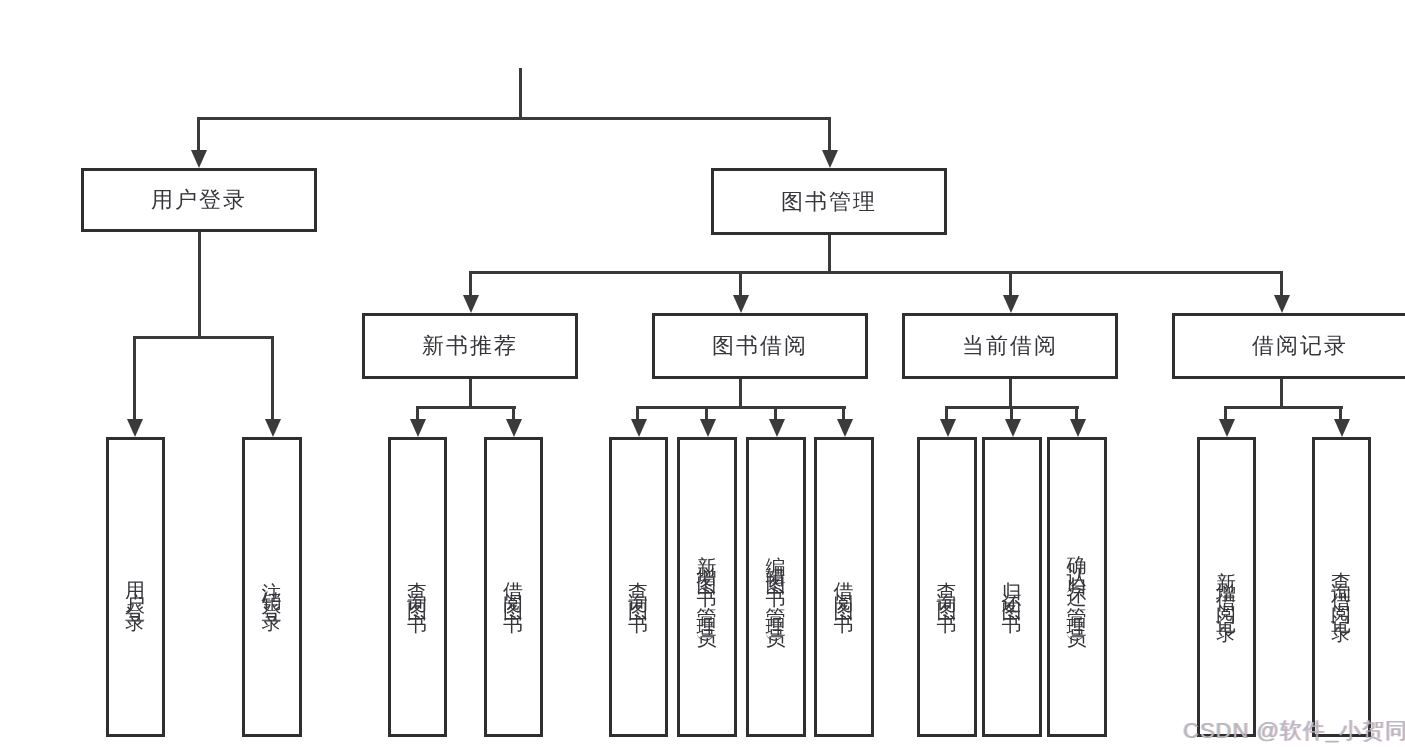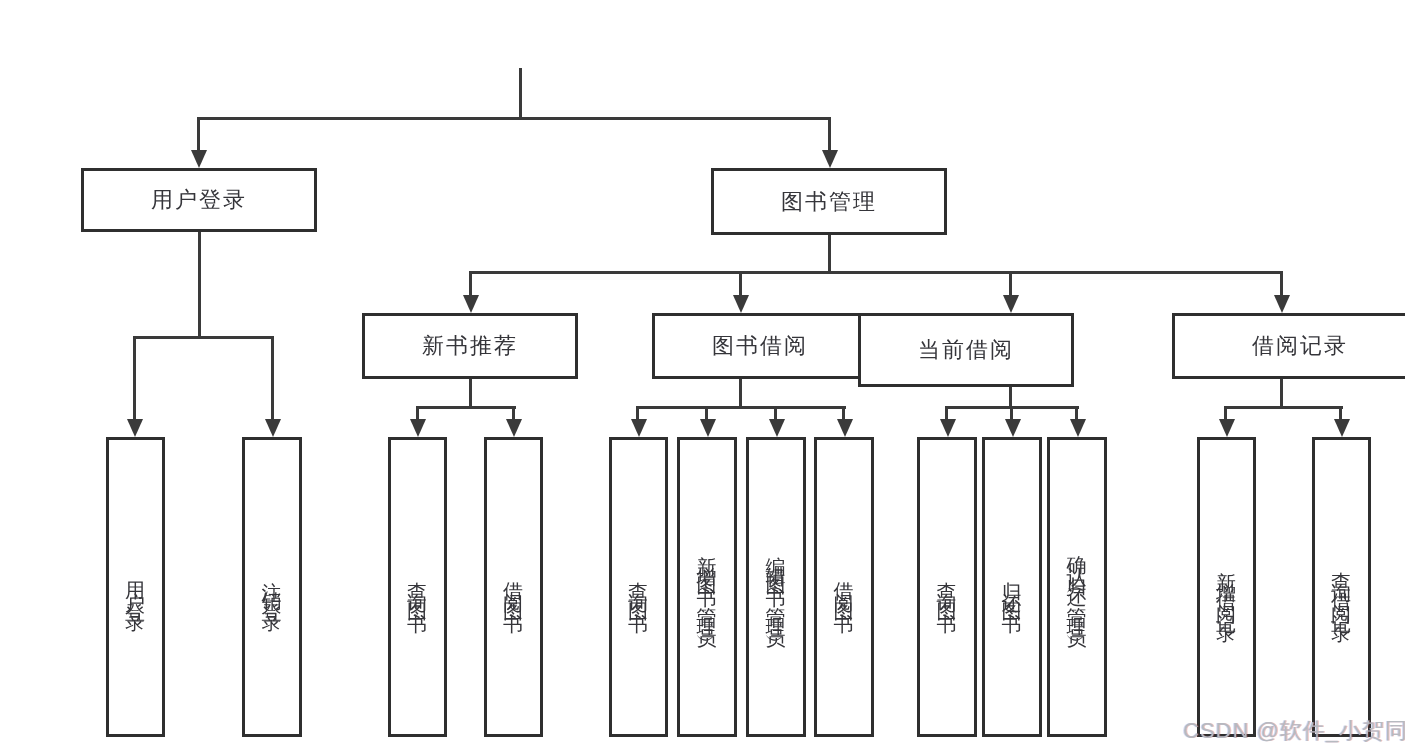--- a/index.html
+++ b/index.html
@@ -110,21 +110,21 @@
   <div class="node" style="left:711px;top:168px;width:236px;height:67px;align-items:center;">
     <span class="lbl">图书管理</span>
   </div>
 
   <div class="node" style="left:362px;top:313px;width:216px;height:66px;">
     <span class="lbl">新书推荐</span>
   </div>
   <div class="node" style="left:633px;top:313px;width:216px;height:66px;margin-left:19px;">
     <span class="lbl">图书借阅</span>
   </div>
-  <div class="node" style="left:858px;top:313px;width:216px;height:74px;">
+  <div class="node" style="left:902px;top:313px;width:216px;height:66px;">
     <span class="lbl">当前借阅</span>
   </div>
   <div class="node" style="left:1172px;top:313px;width:256px;height:66px;">
     <span class="lbl">借阅记录</span>
   </div>
 
   <div class="vnode" style="left:106px;top:437px;width:59px;height:300px;">
     <span class="vlbl">用户登录</span>
   </div>
   <div class="vnode" style="left:242px;top:437px;width:60px;height:300px;">

